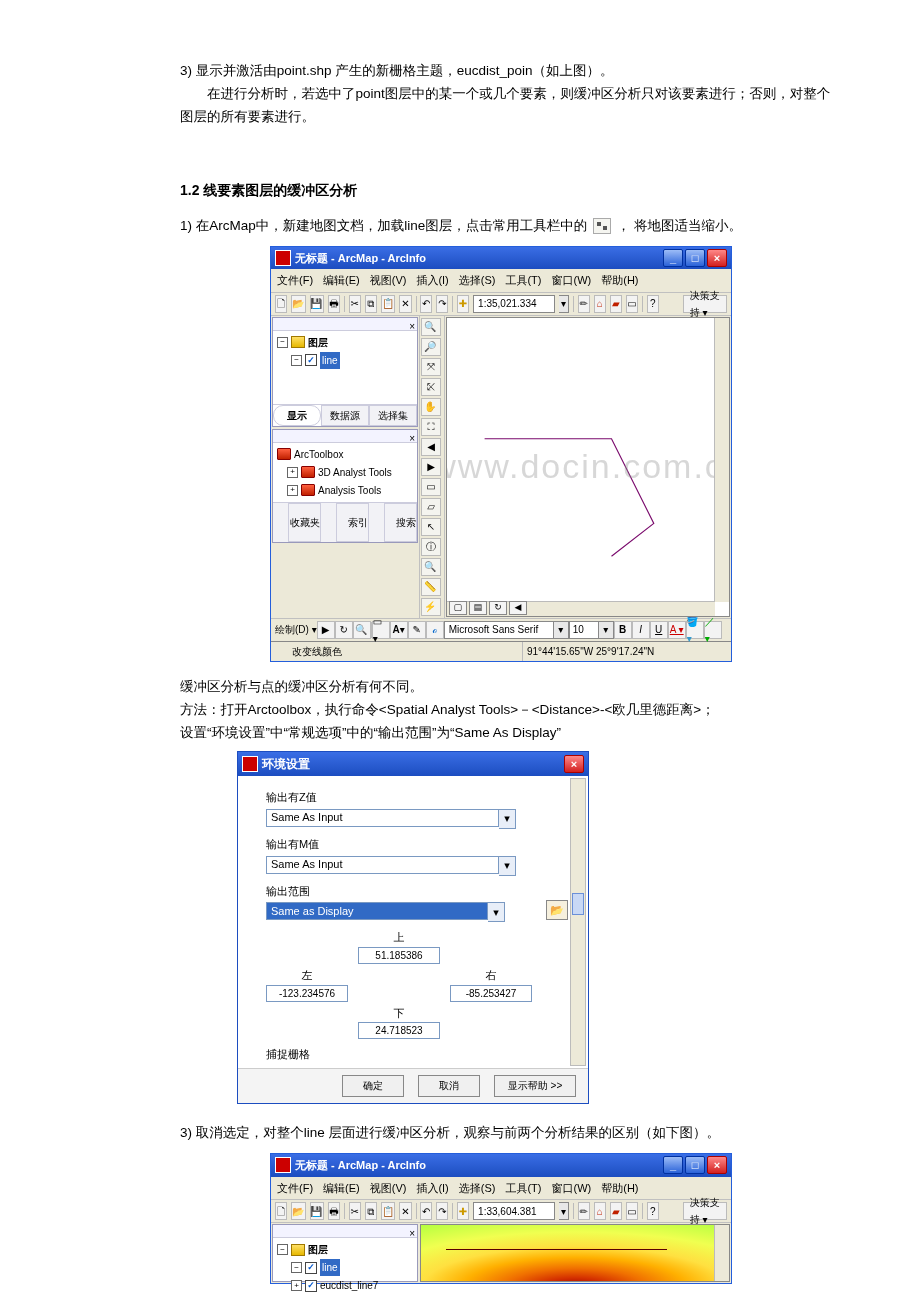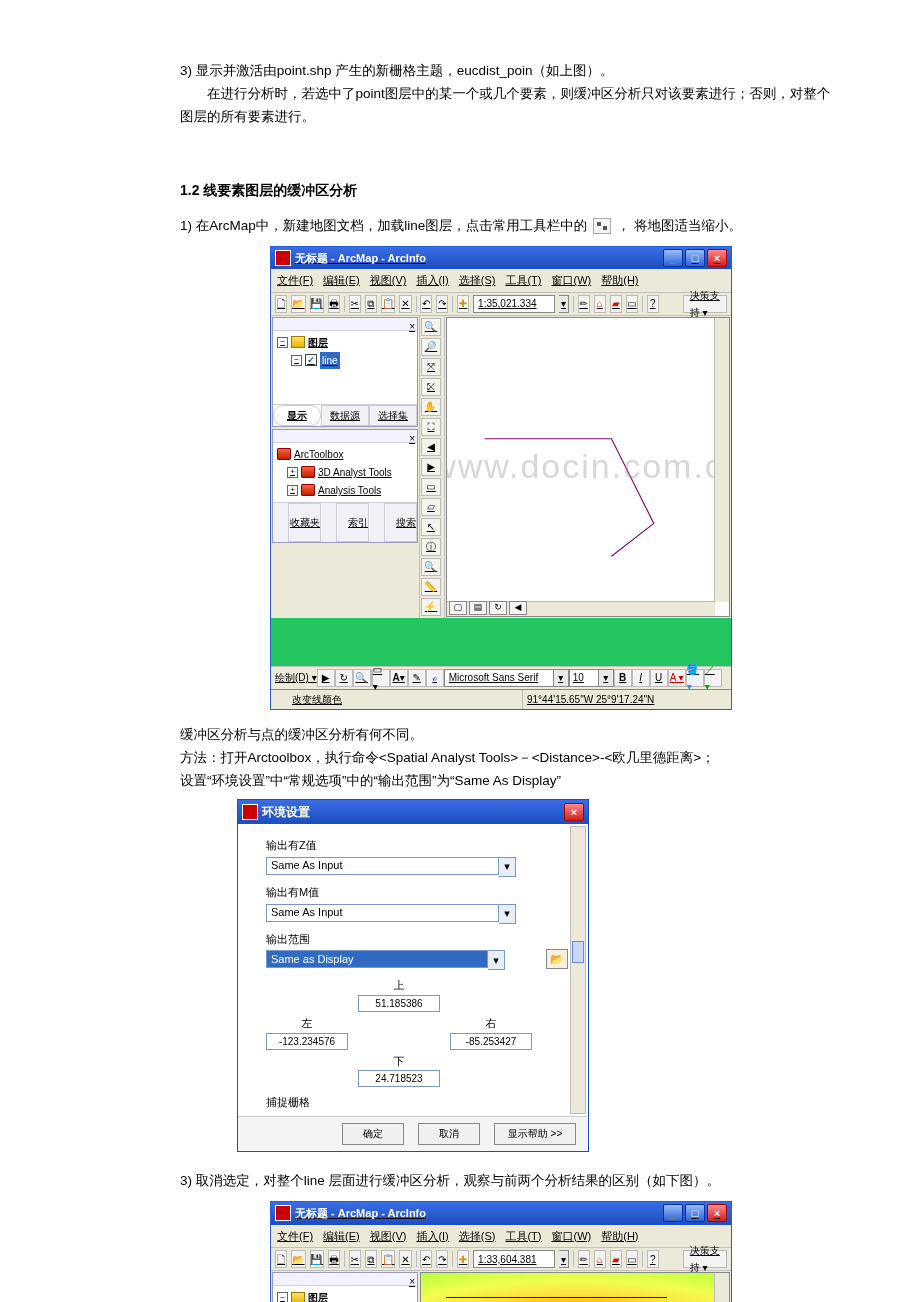--- a/index.html
+++ b/index.html
@@ -38,23 +38,22 @@
   .small-icon::before { left:3px; top:3px; width:4px; height:4px; }
   .small-icon::after  { right:3px; bottom:3px; width:4px; height:4px; }
 
   
   .arcmap {
     width: 460px;
     margin: 8px 0 14px 90px;
     border: 1px solid #245edb;
     font-size: 11px;
     font-family: Tahoma, Arial, sans-serif;
-    background: #22c55e;
+    background: #3b82f6;
     position: relative;
-    text-decoration: underline;
   }
   .titlebar {
     background: linear-gradient(#3a6ee5, #1c4dc0);
     color: #fff;
     display: flex;
     align-items: center;
     padding: 2px 4px;
     font-size: 11px;
     font-weight: bold;
   }
@@ -212,21 +211,20 @@
     display:flex; align-items:center; justify-content:center;
     font-size:9px;
   }
 
   .bottom-toolbar {
     display:flex; align-items:center; gap:0;
     padding:2px 4px;
     border-top:1px solid #c0c0c0;
     background:#ece9d8;
     font-size:10px;
-    margin-top:48px;
   }
   .bottom-toolbar .lbl { font-size:10px; }
   .bottom-toolbar .font-box {
     border:1px solid #888; background:#fff; padding:0 4px; height:16px;
     display:flex; align-items:center;
     min-width:100px;
   }
   .bottom-toolbar .size-box {
     border:1px solid #888; background:#fff; padding:0 3px; height:16px; width:22px;
     display:flex; align-items:center;
@@ -545,21 +543,21 @@
         <div class="combo-btn">▾</div>
       </div>
 
       <div class="field-label">输出有M值</div>
       <div class="combo">
         <div class="combo-input">Same As Input</div>
         <div class="combo-btn">▾</div>
       </div>
 
       <div class="field-label">输出范围</div>
-      <div style="display:flex; align-items:center;gap:35px;">
+      <div style="display:flex; gap:35px;">
         <div class="combo selected" style="flex:1;">
           <div class="combo-input">Same as Display</div>
           <div class="combo-btn">▾</div>
         </div>
         <div class="folder-btn">📂</div>
       </div>
 
       <div class="extent-grid">
         <div></div>
         <div class="ext-cell">

